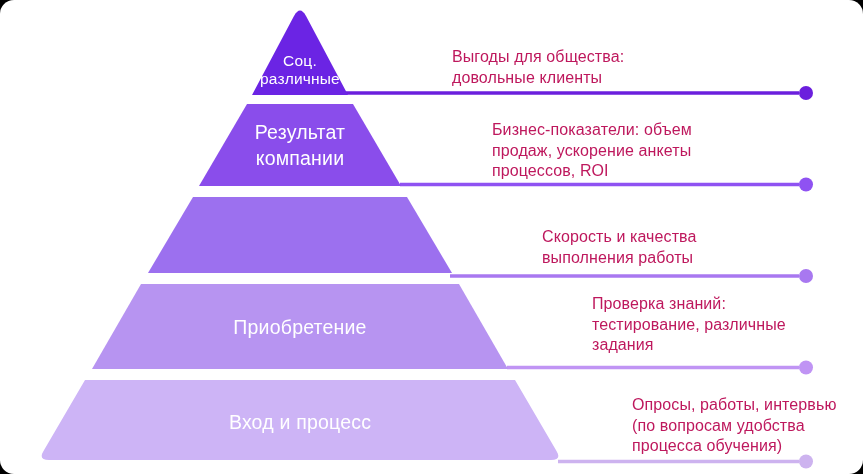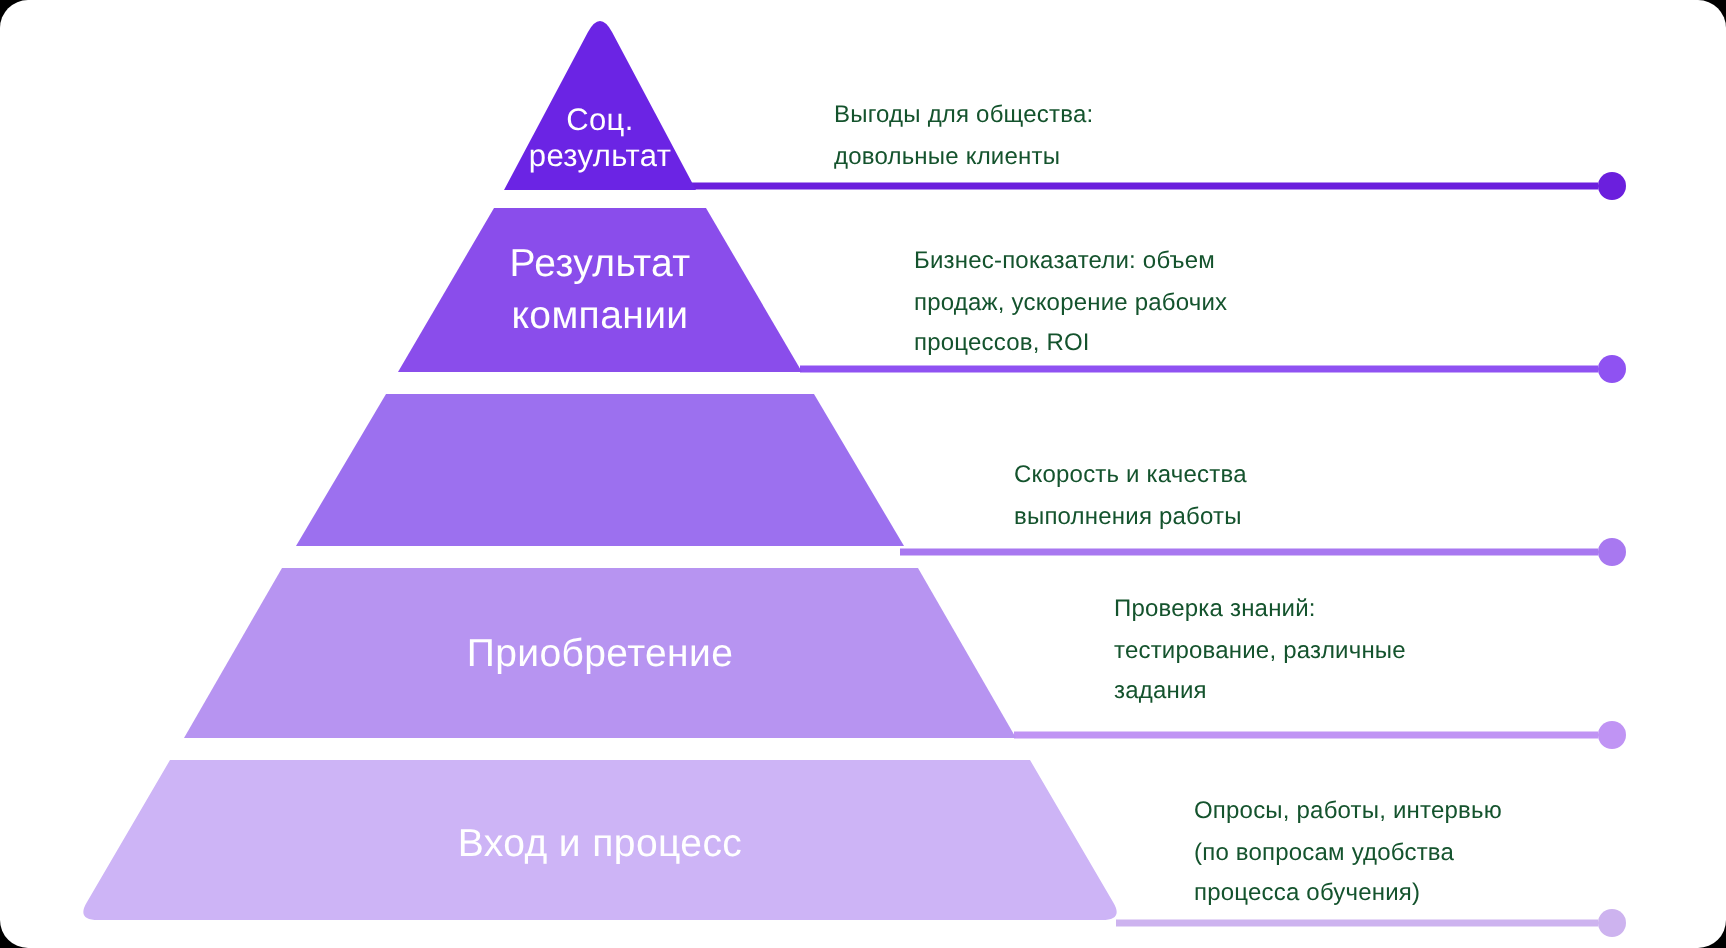--- a/index.html
+++ b/index.html
@@ -31,25 +31,26 @@
     font-size: 19.5px;
     line-height: 26px;
     letter-spacing: 0.2px;
   }
   .level-label.small {
     font-size: 15.5px;
     line-height: 18px;
   }
   .level-desc {
     position: absolute;
-    color: #14532d;
-    font-size: 12px;
+    color: #be185d;
+    font-size: 16px;
     line-height: 20.5px;
     white-space: pre-line;
     letter-spacing: 0.1px;
+    margin-left: 35px;
   }
 </style>
 </head>
 <body>
 
 <div class="canvas">
 
   <svg class="pyramid-svg" width="863" height="474" viewBox="0 0 863 474">
 
     <line x1="346" y1="93" x2="799" y2="93" stroke-width="3.5" stroke="#6B1FDD"></line>
@@ -65,30 +66,30 @@
     <circle cx="806" cy="461.5" r="7" fill="#CDB3EF"></circle>
 
     <path d="M 252,95 L 294,16 Q 300,5 306,16 L 348,95 Z" fill="#6B24E4"></path>
     <path d="M 247,104 L 353,104 L 401,186 L 199,186 Z" fill="#8A4DEB"></path>
     <path d="M 193,197 L 407,197 L 452,273 L 148,273 Z" fill="#9C70EF"></path>
     <path d="M 141,284 L 459,284 L 508,369 L 92,369 Z" fill="#B794F1"></path>
     <path d="M 85,380 L 515,380 L 556.5,451 Q 562,460 551,460 L 49,460 Q 38,460 43.5,451 Z" fill="#CDB4F6"></path>
   </svg>
 
   <div class="level-label small" style="top:52px;">Соц.
-результат</div>
+различные</div>
   <div class="level-label" style="top:119px;">Результат
 компании</div>
   <div class="level-label" style="top:409px;">Вход и процесс</div>
   <div class="level-label" style="top:314px;">Приобретение</div>
 
   <div class="level-desc" style="left:417px; top:47px;">Выгоды для общества:
 довольные клиенты</div>
   <div class="level-desc" style="left:457px; top:120px;">Бизнес-показатели: объем
-продаж, ускорение рабочих
+продаж, ускорение анкеты
 процессов, ROI</div>
   <div class="level-desc" style="left:507px; top:227px;">Скорость и качества
 выполнения работы</div>
   <div class="level-desc" style="left:557px; top:294px;">Проверка знаний:
 тестирование, различные
 задания</div>
   <div class="level-desc" style="left:597px; top:395px;">Опросы, работы, интервью
 (по вопросам удобства
 процесса обучения)</div>
 

